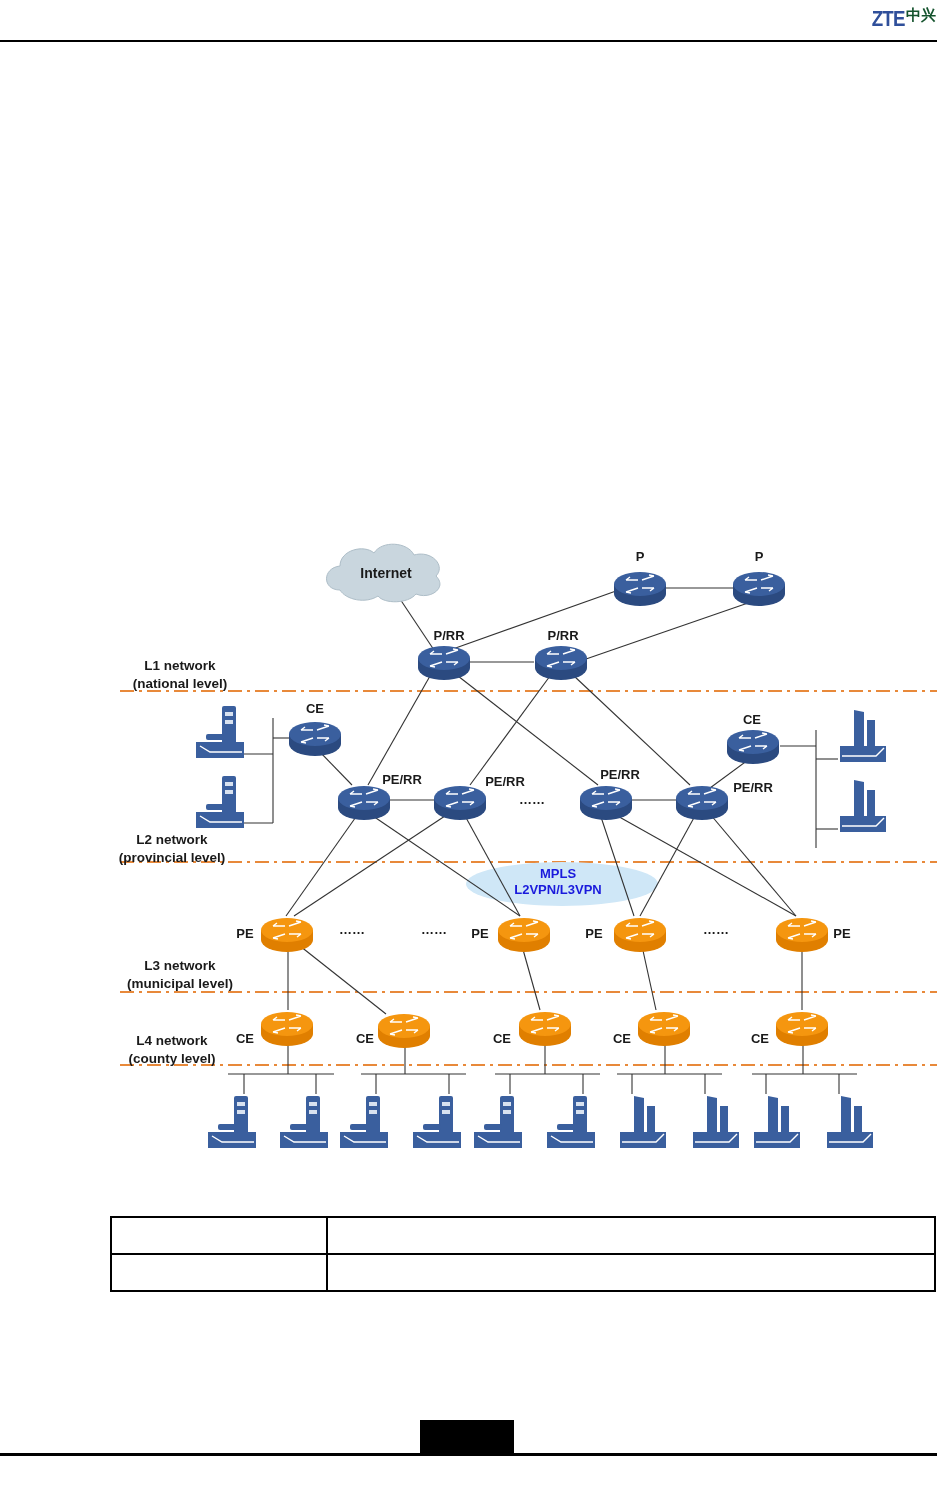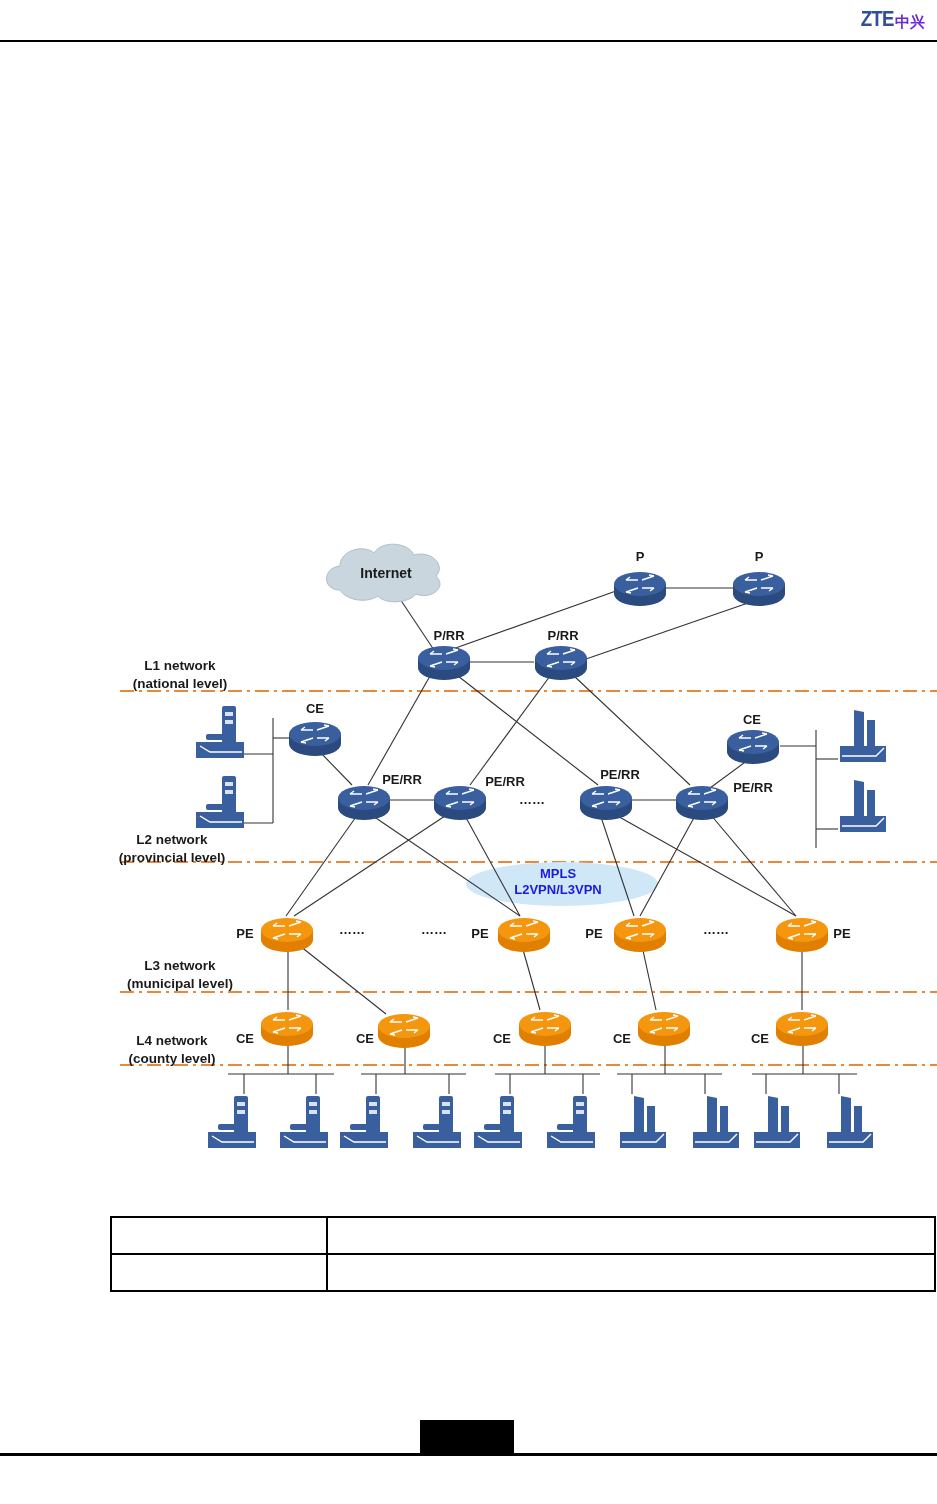--- a/index.html
+++ b/index.html
@@ -1,20 +1,20 @@
 <!DOCTYPE html>
 <html><head>
 <meta charset="utf-8">
 <style>
   html, body { margin: 0; padding: 0; background: #ffffff; }
   body { width: 937px; height: 1504px; position: relative; overflow: hidden; font-family: "Liberation Sans", sans-serif; }
   .header-rule { position: absolute; left: 0; top: 40px; width: 937px; height: 2px; background: #000; }
-  .logo { position: absolute; top: 6px; right: 12px; height: 26px; display: flex; align-items: flex-end; }
+  .logo { position: absolute; top: 6px; right: 1px; height: 26px; display: flex; align-items: flex-start; }
   .logo-zte { font-family: "Liberation Sans", sans-serif; font-weight: bold; font-size: 22px; color: #2f4f9a; letter-spacing: -1px; transform: scaleX(0.85); transform-origin: right center; }
-  .logo-cn { font-family: Liberation Sans, sans-serif; font-weight: bold; font-size: 15px; color: #6d28d9; margin-left: 1px; }
+  .logo-cn { font-family: Liberation Sans, sans-serif; font-weight: bold; font-size: 15px; color: #14532d; margin-left: 1px; }
   #diagram { position: absolute; left: 0; top: 530px; }
   .lbl { font-family: "Liberation Sans", sans-serif; font-weight: bold; font-size: 13px; fill: #1a1a1a; }
   .lvl { font-family: "Liberation Sans", sans-serif; font-weight: bold; font-size: 13.5px; fill: #1a1a1a; }
   .mpls { font-family: "Liberation Sans", sans-serif; font-weight: bold; font-size: 13px; fill: #1a1adc; }
   .doc-table { position: absolute; left: 110px; top: 1216px; width: 826px; border-collapse: collapse; }
   .doc-table td { border: 2px solid #000; height: 35px; padding: 0; }
   .doc-table td.c1 { width: 214px; }
   .footer-rule { position: absolute; left: 0; top: 1453px; width: 937px; height: 3px; background: #000; }
   .page-tab { position: absolute; left: 420px; top: 1420px; width: 94px; height: 34px; background: #000; color: #fff; font-size: 12px; display: flex; align-items: center; justify-content: center; }
 </style>

